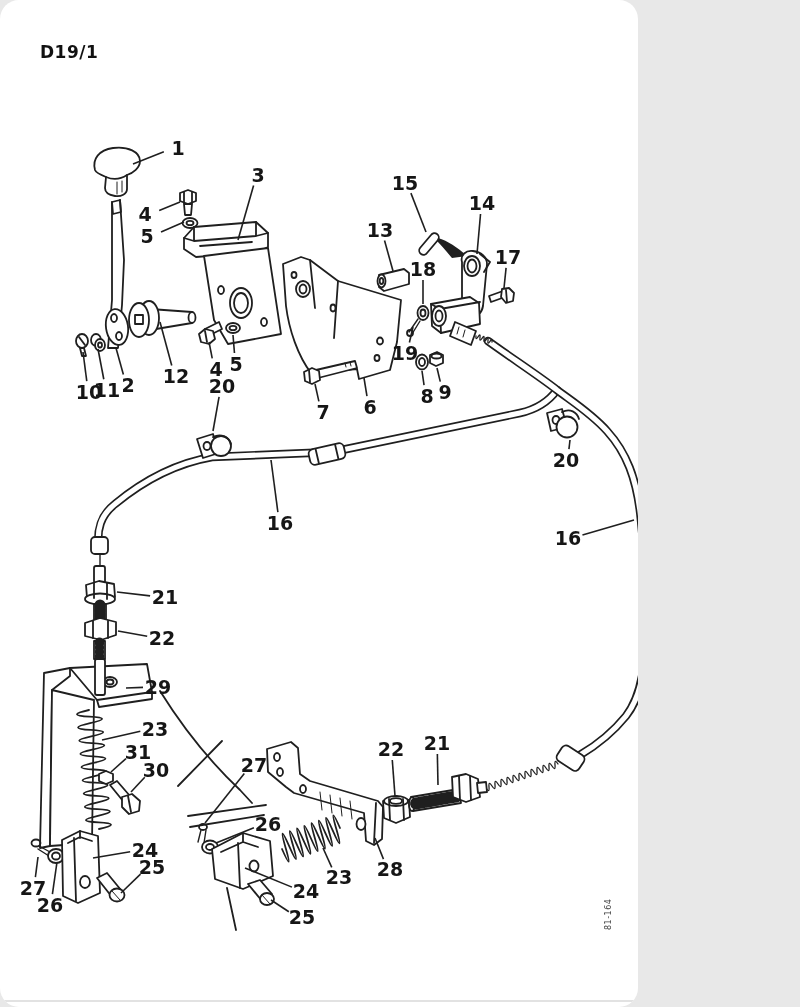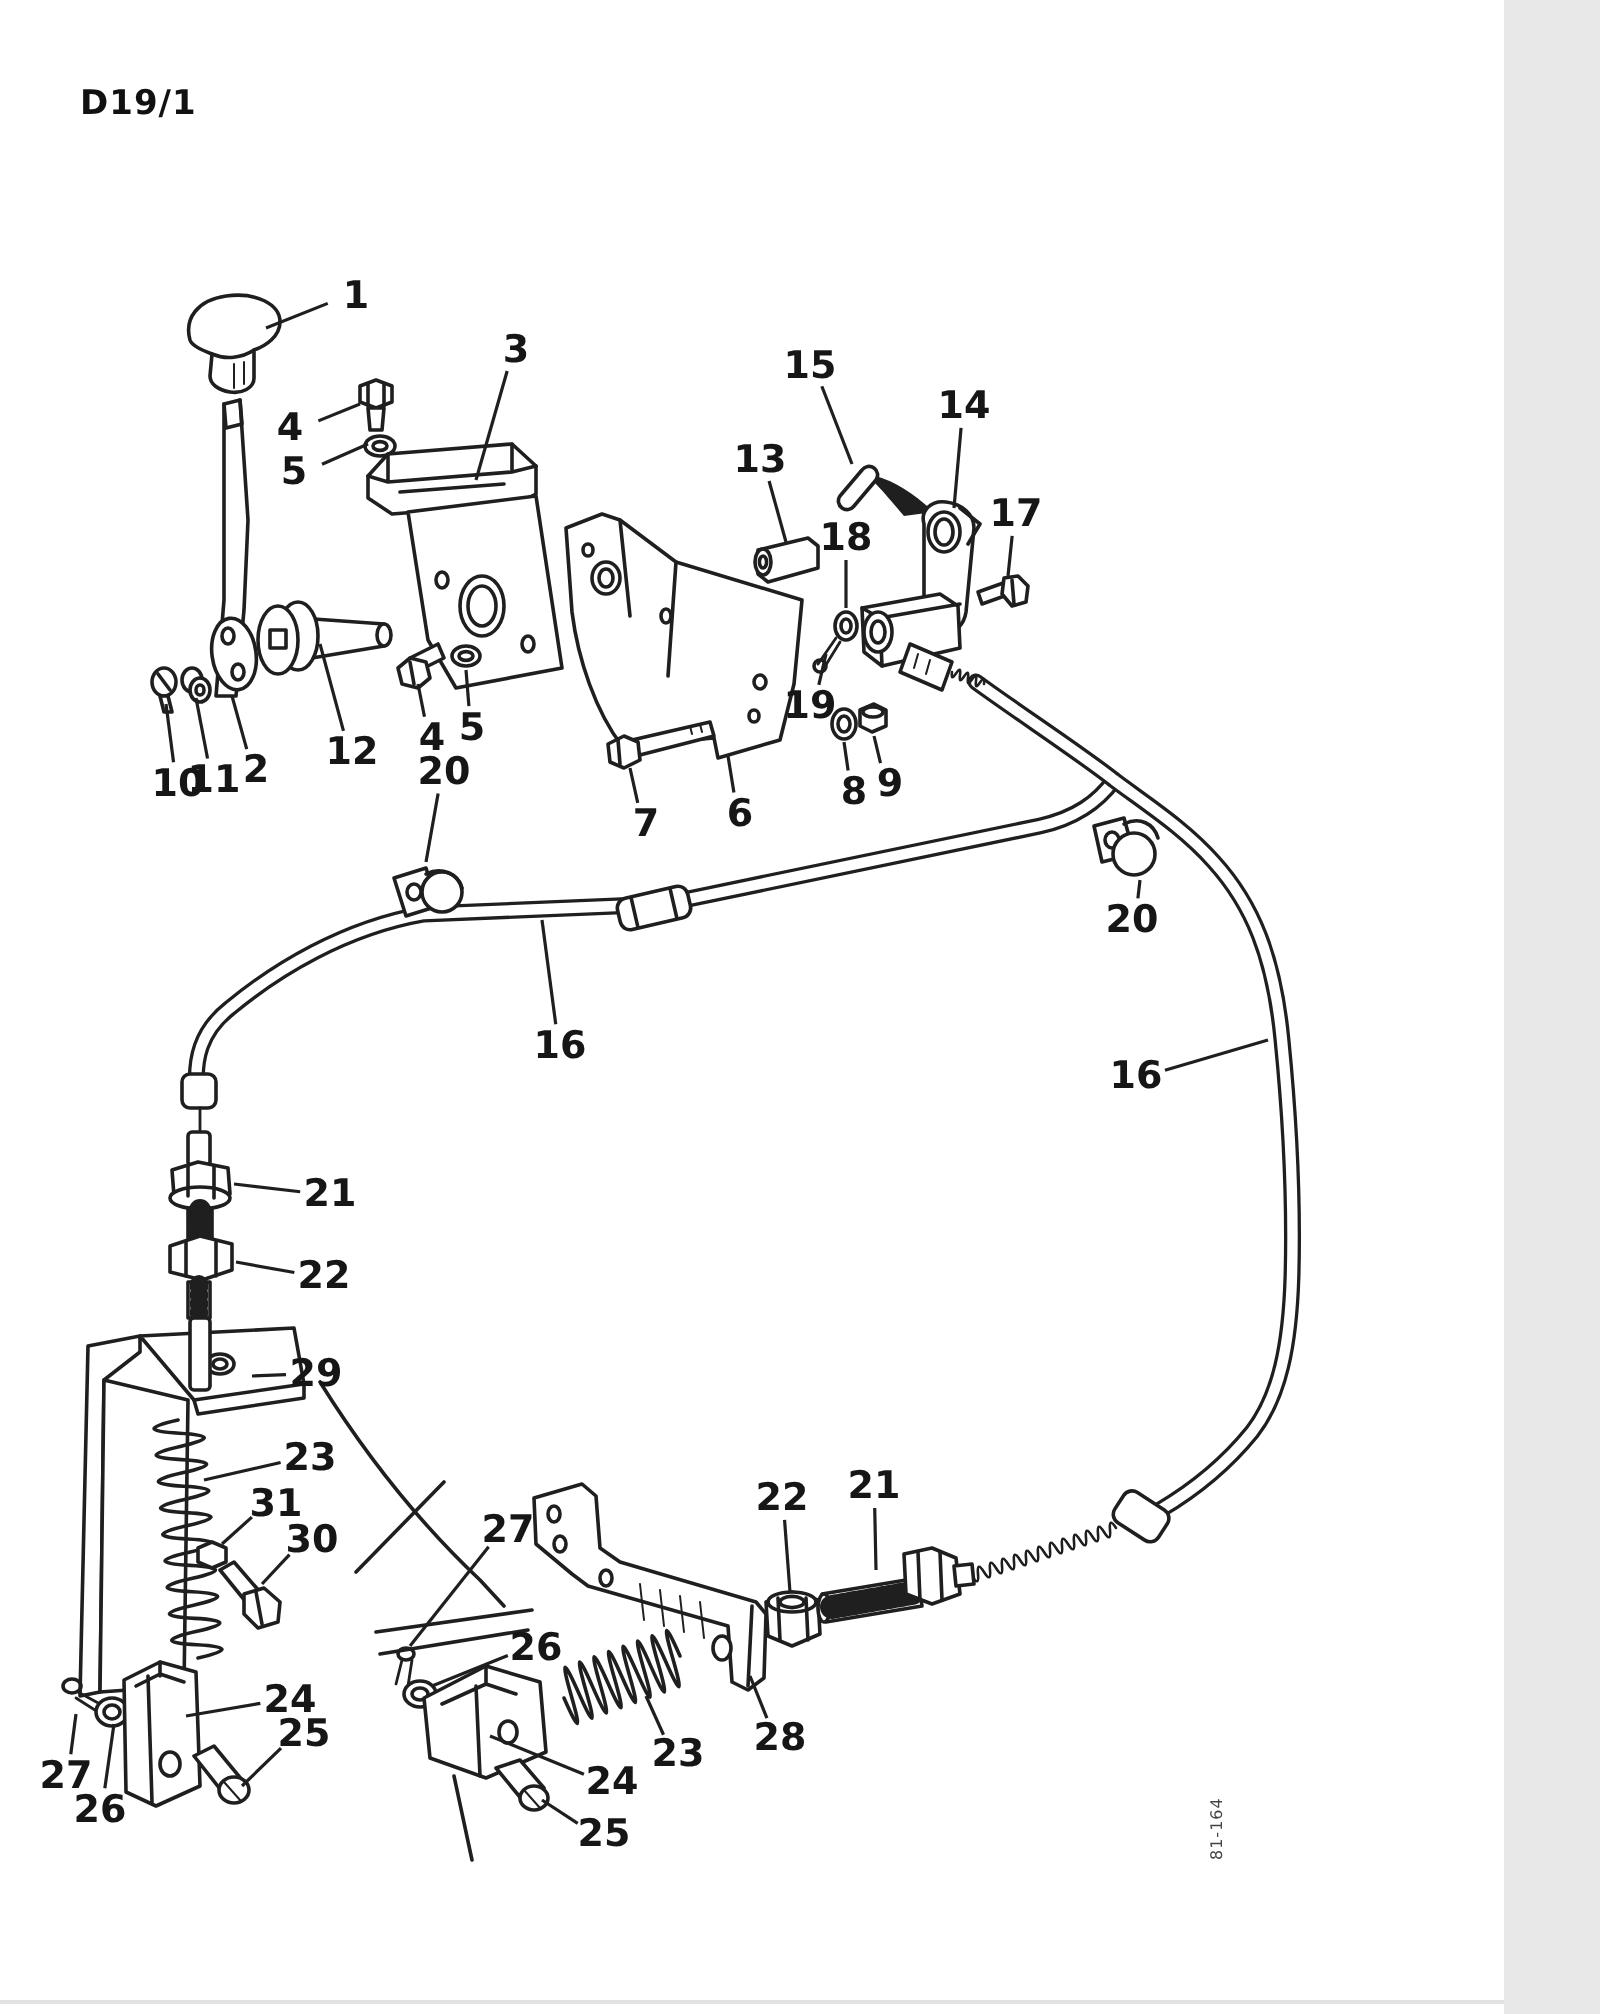--- a/index.html
+++ b/index.html
@@ -1,17 +1,17 @@
 <!DOCTYPE html>
 <html><head>
 <meta charset="utf-8">
 <style>
   html,body{margin:0;padding:0;background:#e8e8e8;}
-  #page{position:relative;width:752px;height:1007px;background:#ffffff;overflow:hidden;
-        font-family:"DejaVu Sans", sans-serif;}
+  #page{position:relative;width:638px;height:1007px;background:#ffffff;overflow:hidden;
+        font-family:"DejaVu Sans", sans-serif;border-radius:19px;}
   #plate-header{position:absolute;left:40px;top:42px;font-size:17px;font-weight:700;
         letter-spacing:.5px;color:#111;}
   #plate-footer{position:absolute;left:604px;top:930px;font-size:8px;color:#444;
         transform:rotate(-90deg);transform-origin:left top;letter-spacing:.5px;}
   svg{position:absolute;left:0;top:0;}
   text.callout{font-family:"DejaVu Sans", sans-serif;font-weight:700;font-size:19px;fill:#161616;}
 </style>
 </head>
 <body>
 

